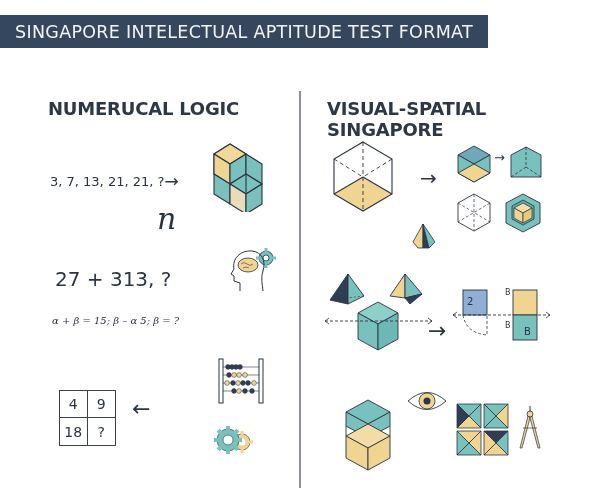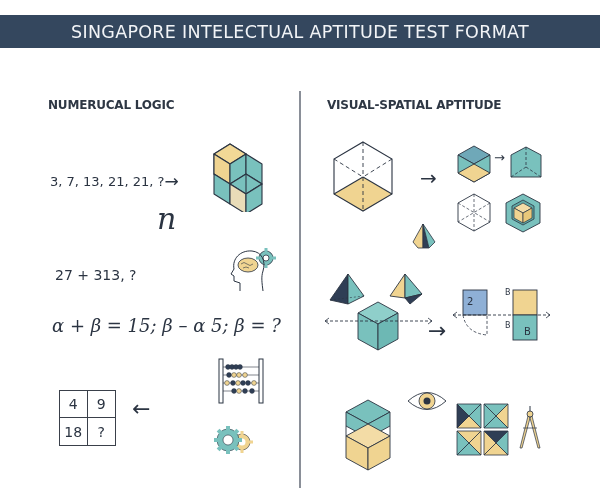--- a/index.html
+++ b/index.html
@@ -1,20 +1,20 @@
 <!DOCTYPE html>
 <html><head>
 <meta charset="utf-8">
 <style>
   html, body { margin:0; padding:0; }
   body { width:600px; height:494px; background:#ffffff; position:relative; overflow:hidden; font-family:"Liberation Sans", sans-serif; color:#2b3442; }
-  .banner { position:absolute; left:0; top:15px; width:600px; height:33px; background:#34475e; display:flex; align-items:center; justify-content:center; }
+  .banner { position:absolute; left:0; top:15px; width:488px; height:33px; background:#34475e; display:flex; align-items:center; justify-content:center; }
   .banner-title { color:#f2f4f7; font-family:"DejaVu Sans", sans-serif; font-size:17.5px; letter-spacing:0.3px; }
   .divider { position:absolute; left:299px; top:91px; width:2px; height:397px; background:#8a8f98; }
-  .heading { position:absolute; font-family:"DejaVu Sans", sans-serif; font-weight:bold; font-size:12px; color:#2e3744; letter-spacing:-0.2px; }
+  .heading { position:absolute; font-family:"DejaVu Sans", sans-serif; font-weight:bold; font-size:18px; color:#2e3744; letter-spacing:-0.2px; }
   .txt { position:absolute; font-family:"DejaVu Sans", sans-serif; color:#2b3442; white-space:nowrap; }
   .abs { position:absolute; }
   .grid { position:absolute; left:59px; top:390px; width:55px; height:54px; border:1.2px solid #3a404a; display:grid; grid-template-columns:1fr 1fr; grid-template-rows:1fr 1fr; }
   .grid div { display:flex; align-items:center; justify-content:center; font-family:"DejaVu Sans", sans-serif; font-size:14px; color:#2b3442; }
   .grid div:nth-child(1), .grid div:nth-child(3) { border-right:1.2px solid #3a404a; }
   .grid div:nth-child(1), .grid div:nth-child(2) { border-bottom:1.2px solid #3a404a; }
   .lbl { position:absolute; font-family:"DejaVu Sans", sans-serif; font-size:8px; color:#2b3442; }
 </style>
 </head>
 <body>
@@ -41,39 +41,39 @@
     <polygon points="20,44 36,34 52,44 36,54" fill="#79c1bd"></polygon>
     <polygon points="4,34 20,44 20,64 4,54" fill="#79c1bd"></polygon>
     <polygon points="20,44 36,54 36,74 20,64" fill="#e9dcb8"></polygon>
     <polygon points="36,54 52,44 52,64 36,74" fill="#79c1bd"></polygon>
     <line x1="36" y1="34" x2="36" y2="54"></line>
   </g>
 </svg>
 
 <div class="txt" style="left:157px; top:201px; font-size:30px; font-style:italic; font-family:'DejaVu Serif', serif; color:#2b3442;">n</div>
 
-<div class="txt" style="left:55px; top:267px; font-size:14px;">27 + 313, ?</div>
+<div class="txt" style="left:55px; top:267px; font-size:20px;">27 + 313, ?</div>
 
 <svg class="abs" style="left:226px; top:245px;" width="52" height="50" viewBox="0 0 52 50">
   <g fill="#79c1bd" stroke="#2b3442" stroke-width="0.8">
     <circle cx="40" cy="13" r="7"></circle>
     <g stroke="none" fill="#79c1bd">
       <rect x="38.5" y="3" width="3" height="4"></rect>
         <rect x="38.5" y="19" width="3" height="4"></rect>
       <rect x="30" y="11.5" width="4" height="3"></rect>
         <rect x="46" y="11.5" width="4" height="3"></rect>
     </g>
     <circle cx="40" cy="13" r="3" fill="#ffffff"></circle>
   </g>
   <path d="M14,46 L14,38 L8,36 L8,31 L5,29 L8,24 C6,14 14,5 26,6 C36,7 40,16 37,26 C35,32 36,38 37,46" fill="none" stroke="#2b3442" stroke-width="1"></path>
   <ellipse cx="22" cy="20" rx="10" ry="7" fill="#f0d491" stroke="#2b3442" stroke-width="0.8"></ellipse>
   <path d="M15,19 q3,-3 6,0 q3,3 6,0 M17,23 q3,-2 6,0" fill="none" stroke="#2b3442" stroke-width="0.6"></path>
 </svg>
 
-<div class="txt" style="left:52px; top:315px; font-size:18px; font-family:'DejaVu Serif', serif; font-style:italic;">α + β = 15; β – α 5; β = ?</div>
+<div class="txt" style="left:52px; top:315px; font-size:10px; font-family:'DejaVu Serif', serif; font-style:italic;">α + β = 15; β – α 5; β = ?</div>
 
 <svg class="abs" style="left:216px; top:357px;" width="50" height="48" viewBox="0 0 50 48">
   <g stroke="#2b3442" stroke-width="1" fill="#ffffff">
     <rect x="3" y="2" width="4" height="44"></rect>
     <rect x="43" y="2" width="4" height="44"></rect>
   </g>
   <g stroke="#2b3442" stroke-width="0.6">
     <line x1="7" y1="10" x2="43" y2="10"></line>
       <line x1="7" y1="18" x2="43" y2="18"></line>
     <line x1="7" y1="26" x2="43" y2="26"></line>
@@ -130,21 +130,21 @@
         <rect x="9" y="-2" width="5" height="4"></rect>
       <rect x="-2" y="-14" width="4" height="5" transform="rotate(45)"></rect>
         <rect x="-2" y="-14" width="4" height="5" transform="rotate(135)"></rect>
       <rect x="-2" y="-14" width="4" height="5" transform="rotate(225)"></rect>
         <rect x="-2" y="-14" width="4" height="5" transform="rotate(315)"></rect>
     </g>
     <circle r="5" fill="#ffffff" stroke="#2b3442" stroke-width="0.6"></circle>
   </g>
 </svg>
 
-<div class="heading" style="left:327px; top:98px;">VISUAL-SPATIAL APTITUDE</div>
+<div class="heading" style="left:327px; top:98px;">VISUAL-SPATIAL SINGAPORE</div>
 
 <svg class="abs" style="left:330px; top:138px;" width="68" height="78" viewBox="0 0 68 78">
   <polygon points="33,39 62,56 33,73 4,56" fill="#f0d491"></polygon>
   <polygon points="33,4 62,21 62,56 33,73 4,56 4,21" fill="none" stroke="#2b3442" stroke-width="1.1"></polygon>
   <g stroke="#2b3442" stroke-width="0.9" stroke-dasharray="4,3" fill="none">
     <line x1="33" y1="4" x2="33" y2="73"></line>
     <line x1="4" y1="21" x2="33" y2="39"></line>
     <line x1="62" y1="21" x2="33" y2="39"></line>
   </g>
   <line x1="33" y1="39" x2="62" y2="56" stroke="#2b3442" stroke-width="1.1"></line>

